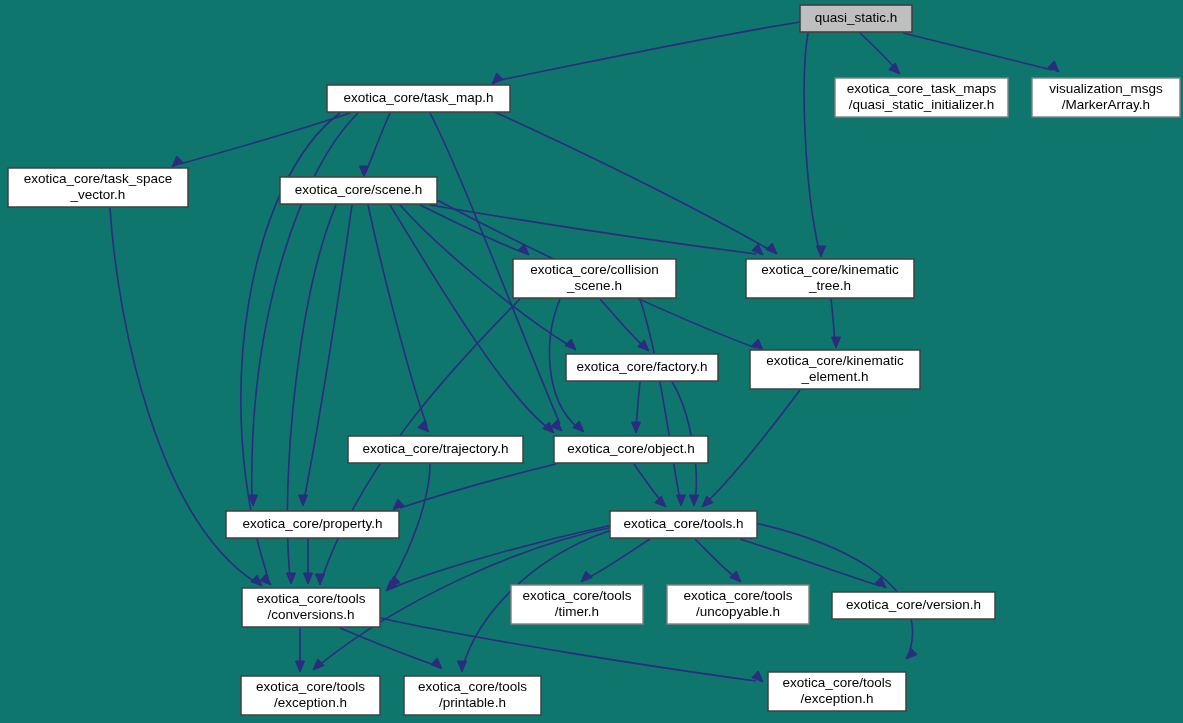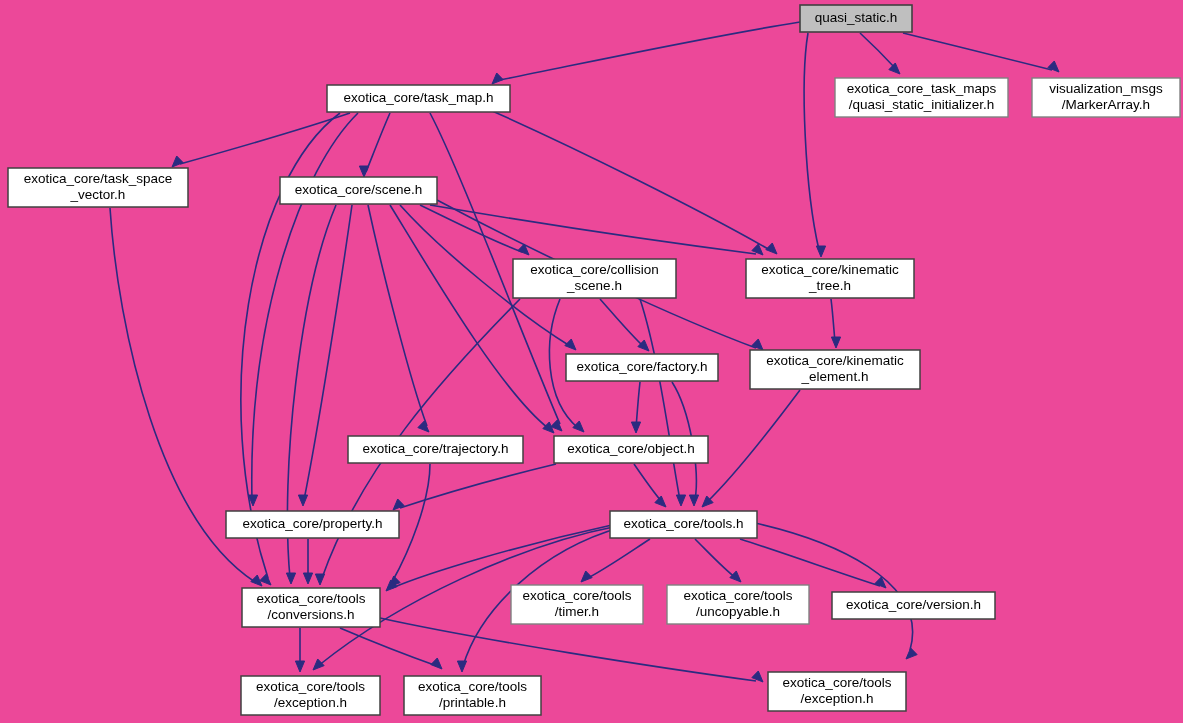--- a/index.html
+++ b/index.html
@@ -5,21 +5,21 @@
 <style>
   html, body {
     margin: 0;
     padding: 0;
     background: #ffffff;
   }
   #graph-root {
     position: relative;
     width: 1183px;
     height: 723px;
-    background: #ec4899;
+    background: #0f766e;
     font-family: "Liberation Sans", sans-serif;
     overflow: hidden;
   }
   svg#graph-svg {
     position: absolute;
     left: 0;
     top: 0;
     width: 1183px;
     height: 723px;
   }

